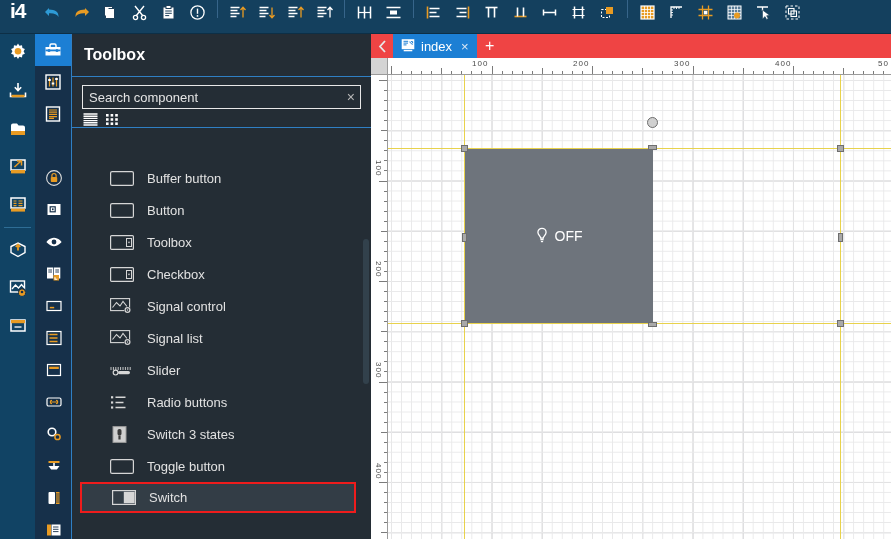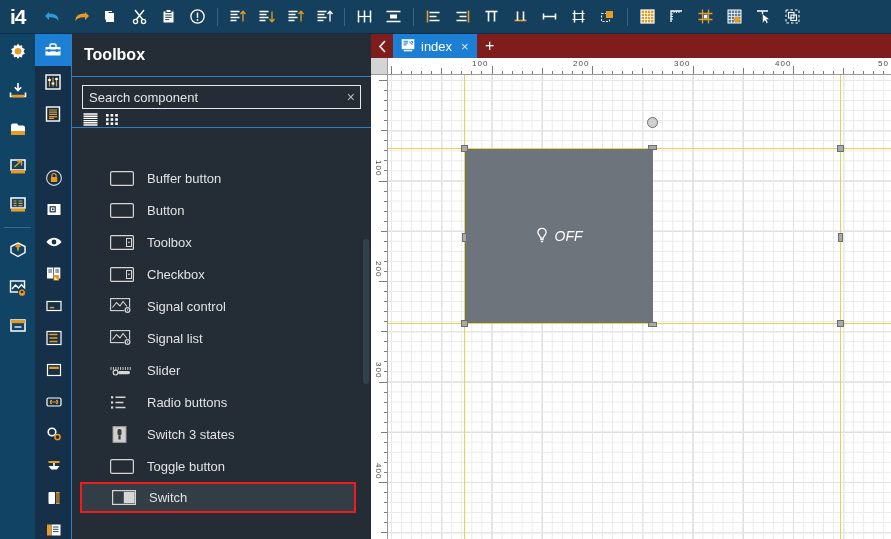--- a/index.html
+++ b/index.html
@@ -8,21 +8,21 @@
     font-family: "Liberation Sans", sans-serif;
     background:#12344f;
     font-size:12px;
     -webkit-font-smoothing: antialiased;
   }
   .app { position:relative; width:891px; height:539px; }
 
   
   .toolbar {
     position:absolute; left:0; top:0; width:891px; height:34px;
-    background:#14405e; display:flex; align-items:center;
+    background:#14405e; display:flex; 
     border-bottom:1px solid #0d2f46;
   }
   .brand {
     color:#ffffff; font-size:21px; font-weight:bold; letter-spacing:-1px;
     padding:0 12px 0 10px; line-height:1;
   }
   .tb-btn {
     width:25px; height:25px; display:flex; align-items:center; justify-content:center;
     margin:0 2px; cursor:pointer; position:relative;
   }
@@ -107,21 +107,21 @@
   .tbx-scrollbar {
     position:absolute; right:2px; top:205px; width:6px; height:145px;
     background:#32414c; border-radius:3px;
   }
 
   
   .editor {
     position:absolute; left:371px; top:34px; width:520px; height:505px;
     background:#242d35;
   }
-  .tabbar { height:24px; display:flex; align-items:stretch; background:#7f1d1d; }
+  .tabbar { height:24px; display:flex; align-items:stretch; background:#ef4444; }
   .tab-back {
     width:22px; display:flex; align-items:center; justify-content:center;
     color:#e7e7e7; font-size:13px; cursor:pointer;
   }
   .tab {
     display:flex; align-items:center; gap:6px; padding:0 8px;
     background:#1c7fd4; color:#ffffff; font-size:13px; cursor:pointer;
   }
   .tab-close { font-size:13px; color:#dce9f5; margin-left:3px; cursor:pointer; }
   .tab-add {
@@ -167,21 +167,21 @@
   .guide-h { position:absolute; left:0; right:0; height:1px; background:#e8d24c; }
 
   .switch-widget {
     position:absolute; display:flex;
   }
   .sw-half {
     display:flex; align-items:center; justify-content:center; gap:7px;
     font-size:14px;
   }
   .sw-on { background:#f5b912; color:#1a1a1a; }
-  .sw-off { background:#6e747c; color:#ffffff;font-style:italic; }
+  .sw-off { background:#6e747c; color:#ffffff; }
 
   .handle {
     position:absolute; width:7px; height:7px; background:#a9a9a9;
     border:1px solid #6e6e6e;
   }
   .handle.mid-h { width:9px; height:5px; }
   .handle.mid-v { width:5px; height:9px; }
   .rot-handle {
     position:absolute; width:11px; height:11px; border-radius:50%;
     background:#d0d0d0; border:1px solid #6e6e6e;

